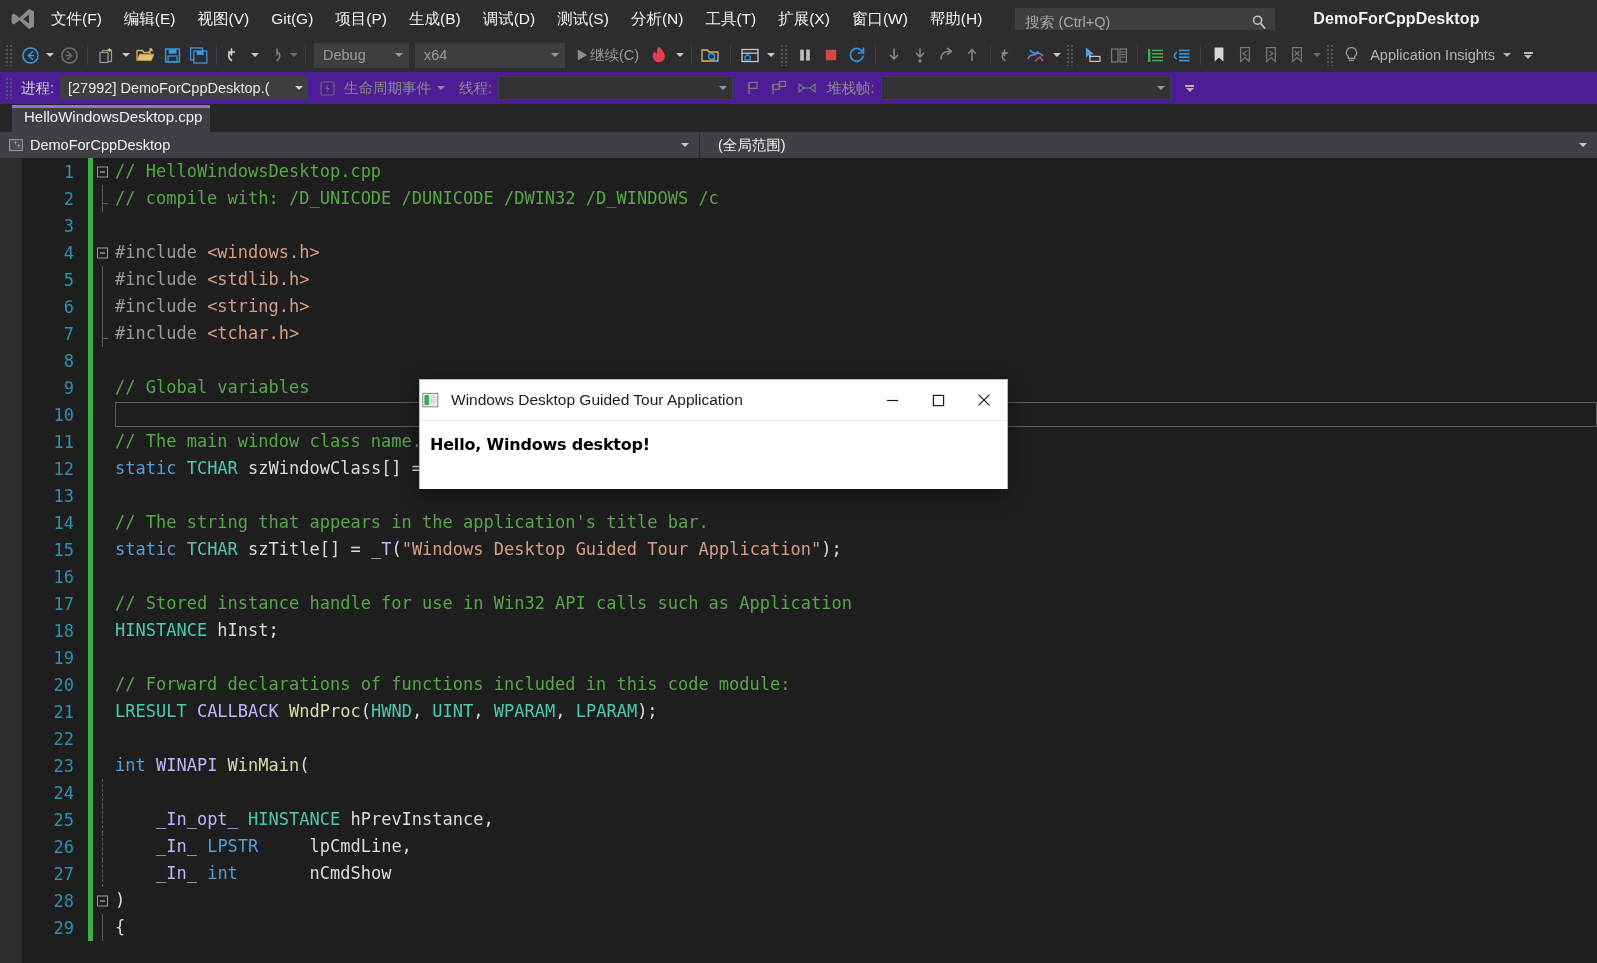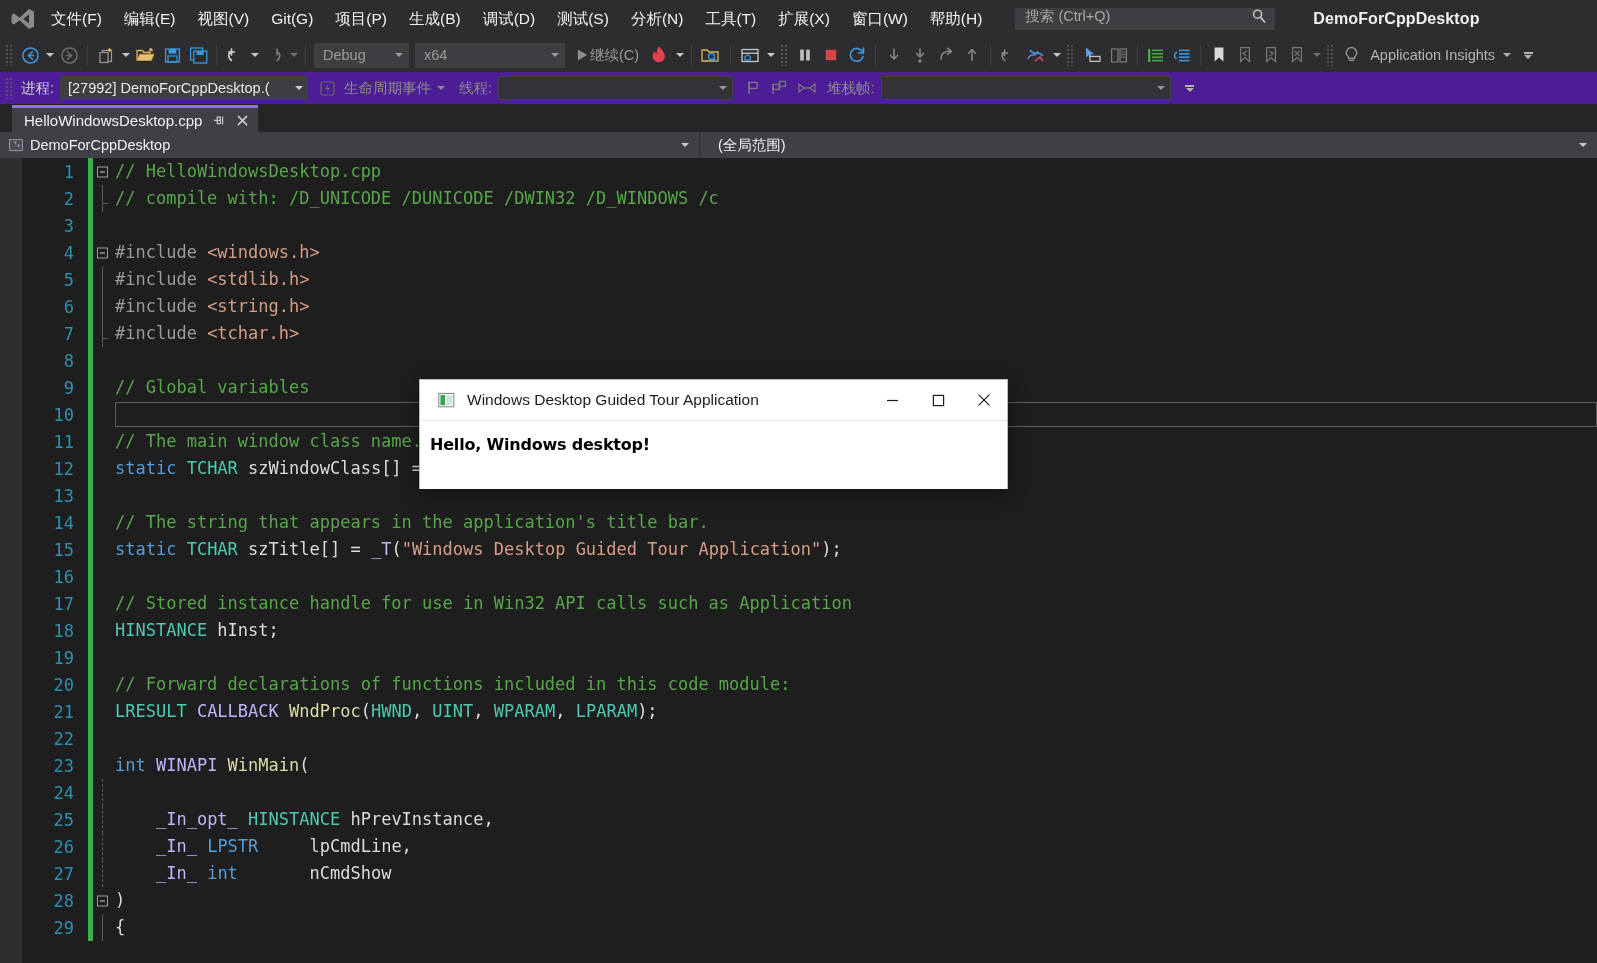--- a/index.html
+++ b/index.html
@@ -18,21 +18,21 @@
     flex:0 0 38px; padding-left:6px; position:relative;
   }
   .vs-logo { width:34px; height:34px; display:flex; align-items:center; justify-content:center; }
   .vs-logo svg { display:block; }
   .menu-item {
     font-size:15.5px; color:#f1f1f1; padding:4px 11px; line-height:22px;
     white-space:nowrap; cursor:default;
   }
   .search-wrap {
     margin-left:22px; width:260px; height:22px; background:#3e3e42;
-    display:flex; align-items:flex-start; padding:0 8px 0 10px; position:relative;
+    display:flex; align-items:flex-end; padding:0 8px 0 10px; position:relative;
   }
   .search-wrap input {
     flex:1; background:transparent; border:none; outline:none;
     color:#cfcfcf; font-size:14.5px; font-family:"Liberation Sans", sans-serif;
   }
   .search-wrap input::placeholder { color:#a6a6a6; }
   .search-icon { width:16px; height:16px; opacity:.85; }
   .win-title {
     margin-left:38px; font-size:16px; font-weight:bold; color:#f1f1f1; letter-spacing:.1px;
   }
@@ -82,21 +82,21 @@
   .thread-combo, .stack-combo {
     height:24px; background:#333337; border:1px solid #3f3f46; display:flex; align-items:center;
     padding:0 5px 0 8px; color:#d0d0d0; font-size:14px; cursor:default;
   }
 
   
   .tabstrip { height:28px; flex:0 0 28px; background:#252526; display:flex; align-items:flex-end; padding-left:12px; position:relative; }
   .tabstrip::after { content:""; position:absolute; left:0; right:0; bottom:0; height:0; }
   .doc-tab {
     height:27px; background:#3f3f46; border-top:3px solid #9372d4;
-    display:flex; align-items:center; padding:0 8px 0 12px; gap:9px; cursor:default;
+    display:flex; align-items:center; padding:0 8px 0 12px; gap:9px; cursor:default;flex-direction:column;
   }
   .doc-tab .tabname { font-size:15px; color:#f1f1f1; white-space:nowrap; }
   .pin-icon, .close-icon { width:15px; height:15px; opacity:.9; cursor:pointer; }
 
   
   .navbar { height:26px; flex:0 0 26px; background:#3f3f46; display:flex; align-items:stretch; }
   .nav-combo { display:flex; align-items:center; background:#3f3f46; cursor:default; position:relative; }
   .nav-combo .navicon { margin:0 6px 0 8px; display:flex; align-items:center; }
   .nav-combo .navtext { font-size:14.5px; color:#f1f1f1; white-space:nowrap; }
   .nav-combo .navcaret { margin:0 10px 0 auto; border-left:4px solid transparent; border-right:4px solid transparent; border-top:4px solid #c9c9c9; }
@@ -147,21 +147,21 @@
   .t-pl  { color:#dcdcdc; }
 
   
   .app-window {
     position:absolute; left:419px; top:379px; width:589px; height:110px;
     background:#ffffff; border:1px solid #b9b9b9;
     box-shadow:0 5px 18px rgba(0,0,0,.45);
   }
   .aw-title {
     height:41px; background:#ffffff; border-bottom:1px solid #e8e8e8;
-    display:flex; align-items:center; padding-left:18px;
+    display:flex; align-items:center; padding-left:2px;
   }
   .aw-icon { width:17px; height:17px; flex:0 0 17px; margin-right:12px; }
   .aw-name { font-size:15.5px; color:#1b1b1b; flex:1; white-space:nowrap; font-family:"Liberation Sans", sans-serif; }
   .aw-ctl {
     width:46px; height:40px; display:flex; align-items:center; justify-content:center; cursor:default;
   }
   .aw-client { padding:14px 0 0 10px; background:#fff; height:68px; }
   .aw-text {
     font-size:16px; font-weight:bold; color:#000; font-family:"DejaVu Sans", sans-serif;
     letter-spacing:-.2px;

